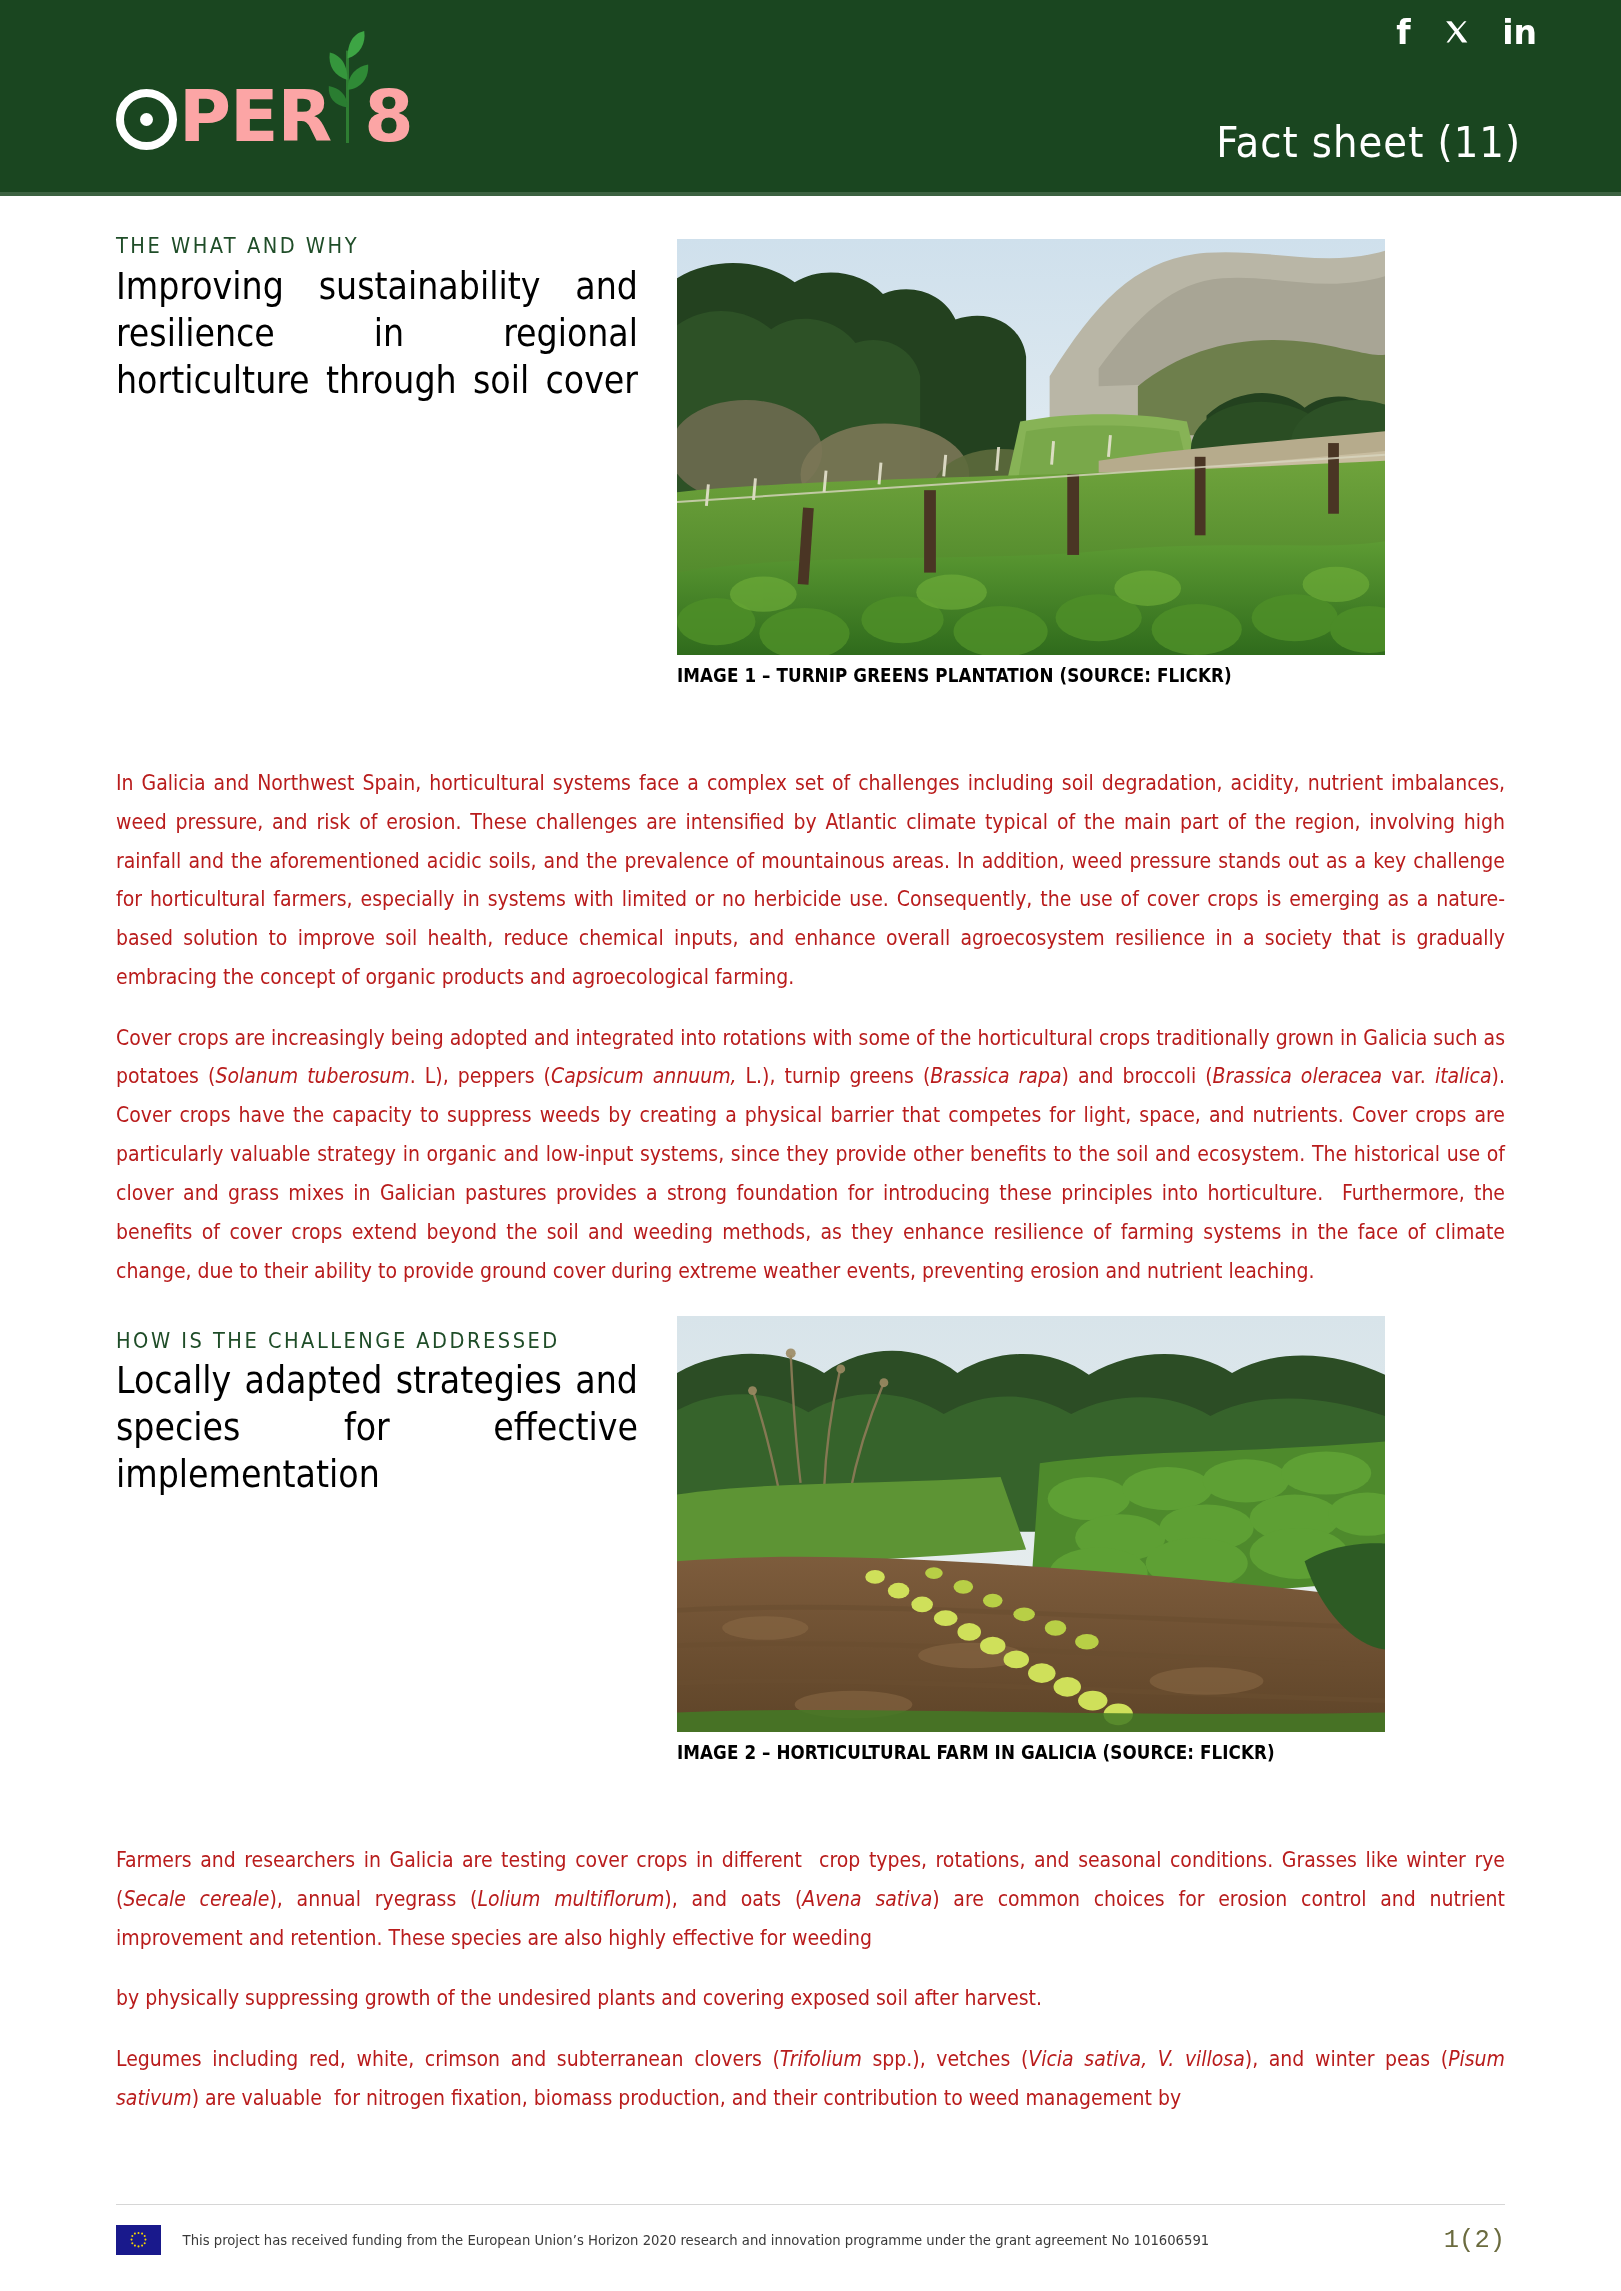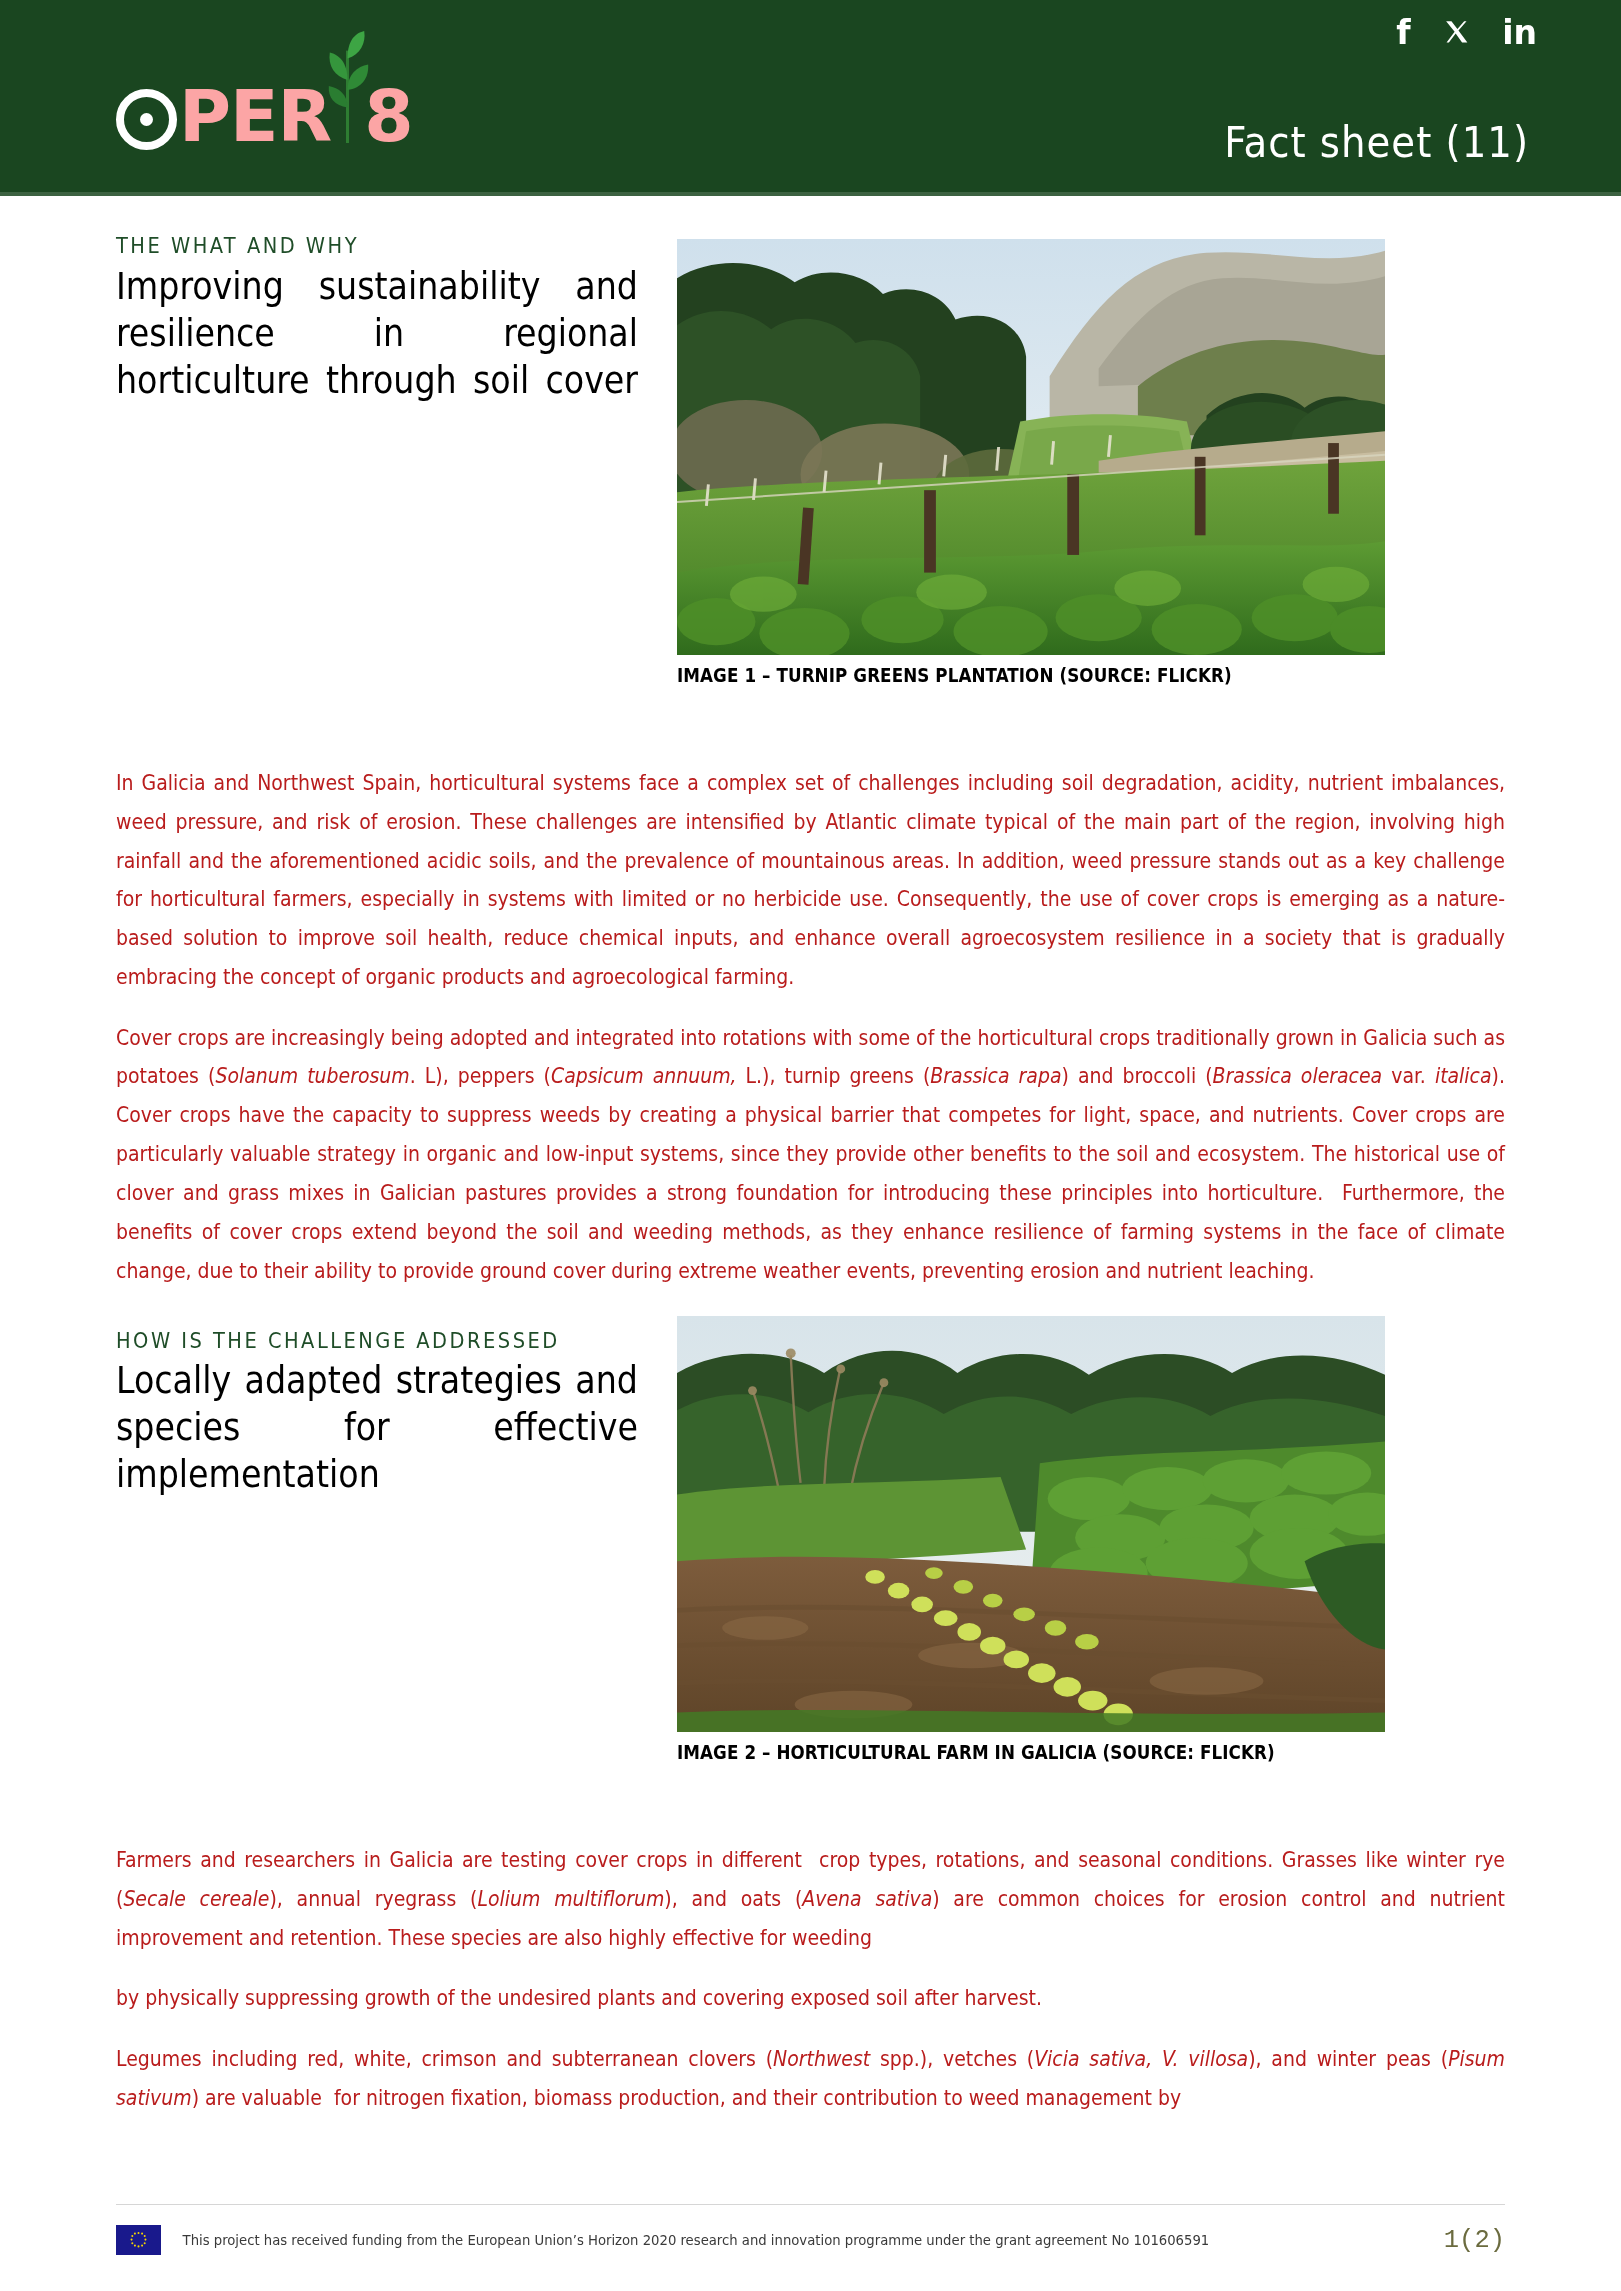--- a/index.html
+++ b/index.html
@@ -86,21 +86,21 @@
     font-family: "DejaVu Sans", sans-serif;
     font-weight: 700;
     display: inline-flex;
     align-items: center;
     justify-content: center;
     height: 37px;
   }
   .social-x svg { display: block; }
   .fact-sheet {
     position: absolute;
-    right: 92px;
+    right: 100px;
     bottom: 25.5px;
     color: #ffffff;
     font-family: "DejaVu Sans Condensed", "DejaVu Sans", sans-serif;
     font-size: 43px;
     font-weight: 400;
     letter-spacing: 1px;
     white-space: nowrap;
   }
   .header-rule {
     height: 3.9px;
@@ -439,21 +439,21 @@
 
   <div class="eyebrow">HOW IS THE CHALLENGE ADDRESSED</div>
   <div class="subhead">Locally adapted strategies and species for effective implementation</div>
 
   <p class="body">Farmers and researchers in Galicia are testing cover crops in different&nbsp; crop types, rotations, and seasonal conditions. Grasses like winter rye (<i>Secale cereale</i>), annual ryegrass (<i>Lolium multiflorum</i>), and oats (<i>Avena sativa</i>) are common choices for erosion control and nutrient improvement and retention. These species are also highly effective for weeding</p>
 
   <div class="clear"></div>
 
   <p class="body">by physically suppressing growth of the undesired plants and covering exposed soil after harvest.</p>
 
-  <p class="body">Legumes including red, white, crimson and subterranean clovers (<i>Northwest</i> spp.), vetches (<i>Vicia sativa, V. villosa</i>), and winter peas (<i>Pisum sativum</i>) are valuable&nbsp; for nitrogen fixation, biomass production, and their contribution to weed management by</p>
+  <p class="body">Legumes including red, white, crimson and subterranean clovers (<i>Trifolium</i> spp.), vetches (<i>Vicia sativa, V. villosa</i>), and winter peas (<i>Pisum sativum</i>) are valuable&nbsp; for nitrogen fixation, biomass production, and their contribution to weed management by</p>
 
 </div>
 
 <div class="footer">
   <div class="footer-rule"></div>
   <div class="footer-row">
     <div class="eu-flag">
       <svg width="45" height="30" viewBox="0 0 46 31" aria-hidden="true">
         <rect width="46" height="31" fill="#19198c"></rect>
         <g fill="#f5d500">

